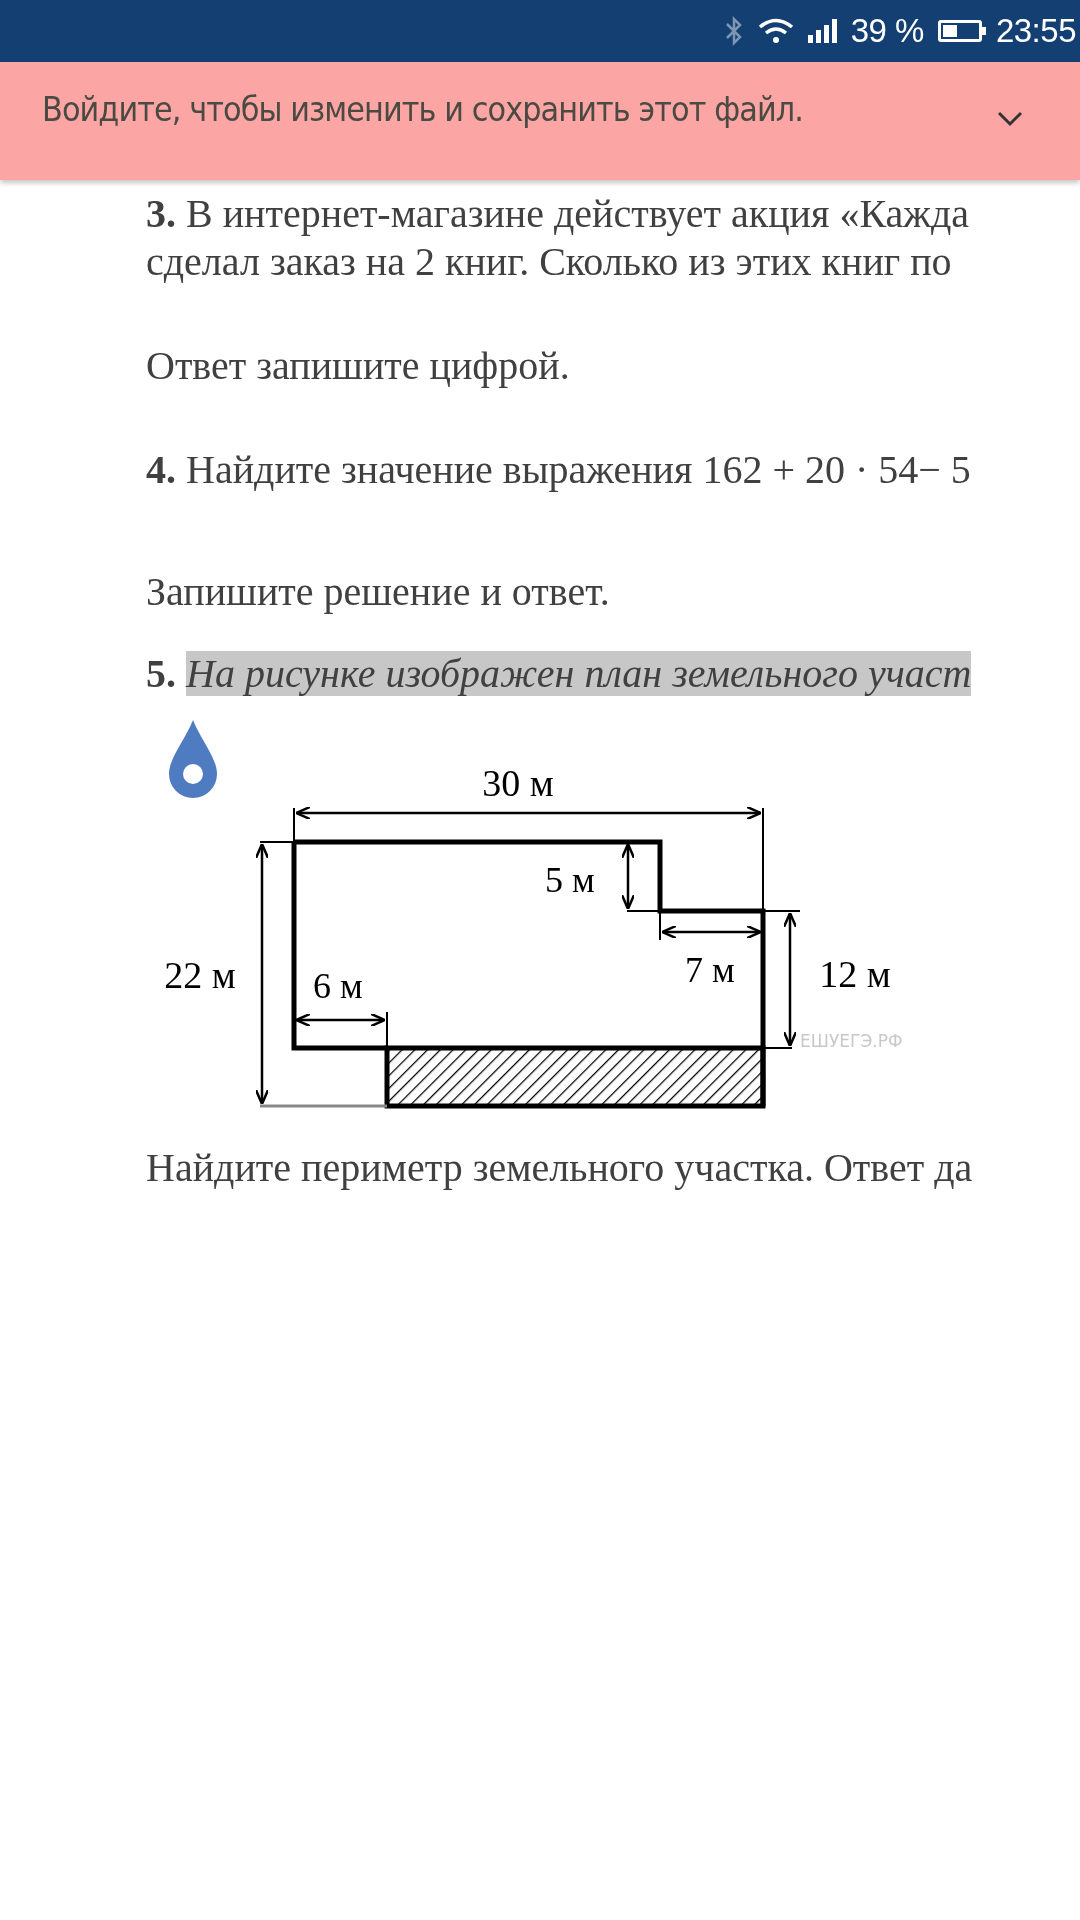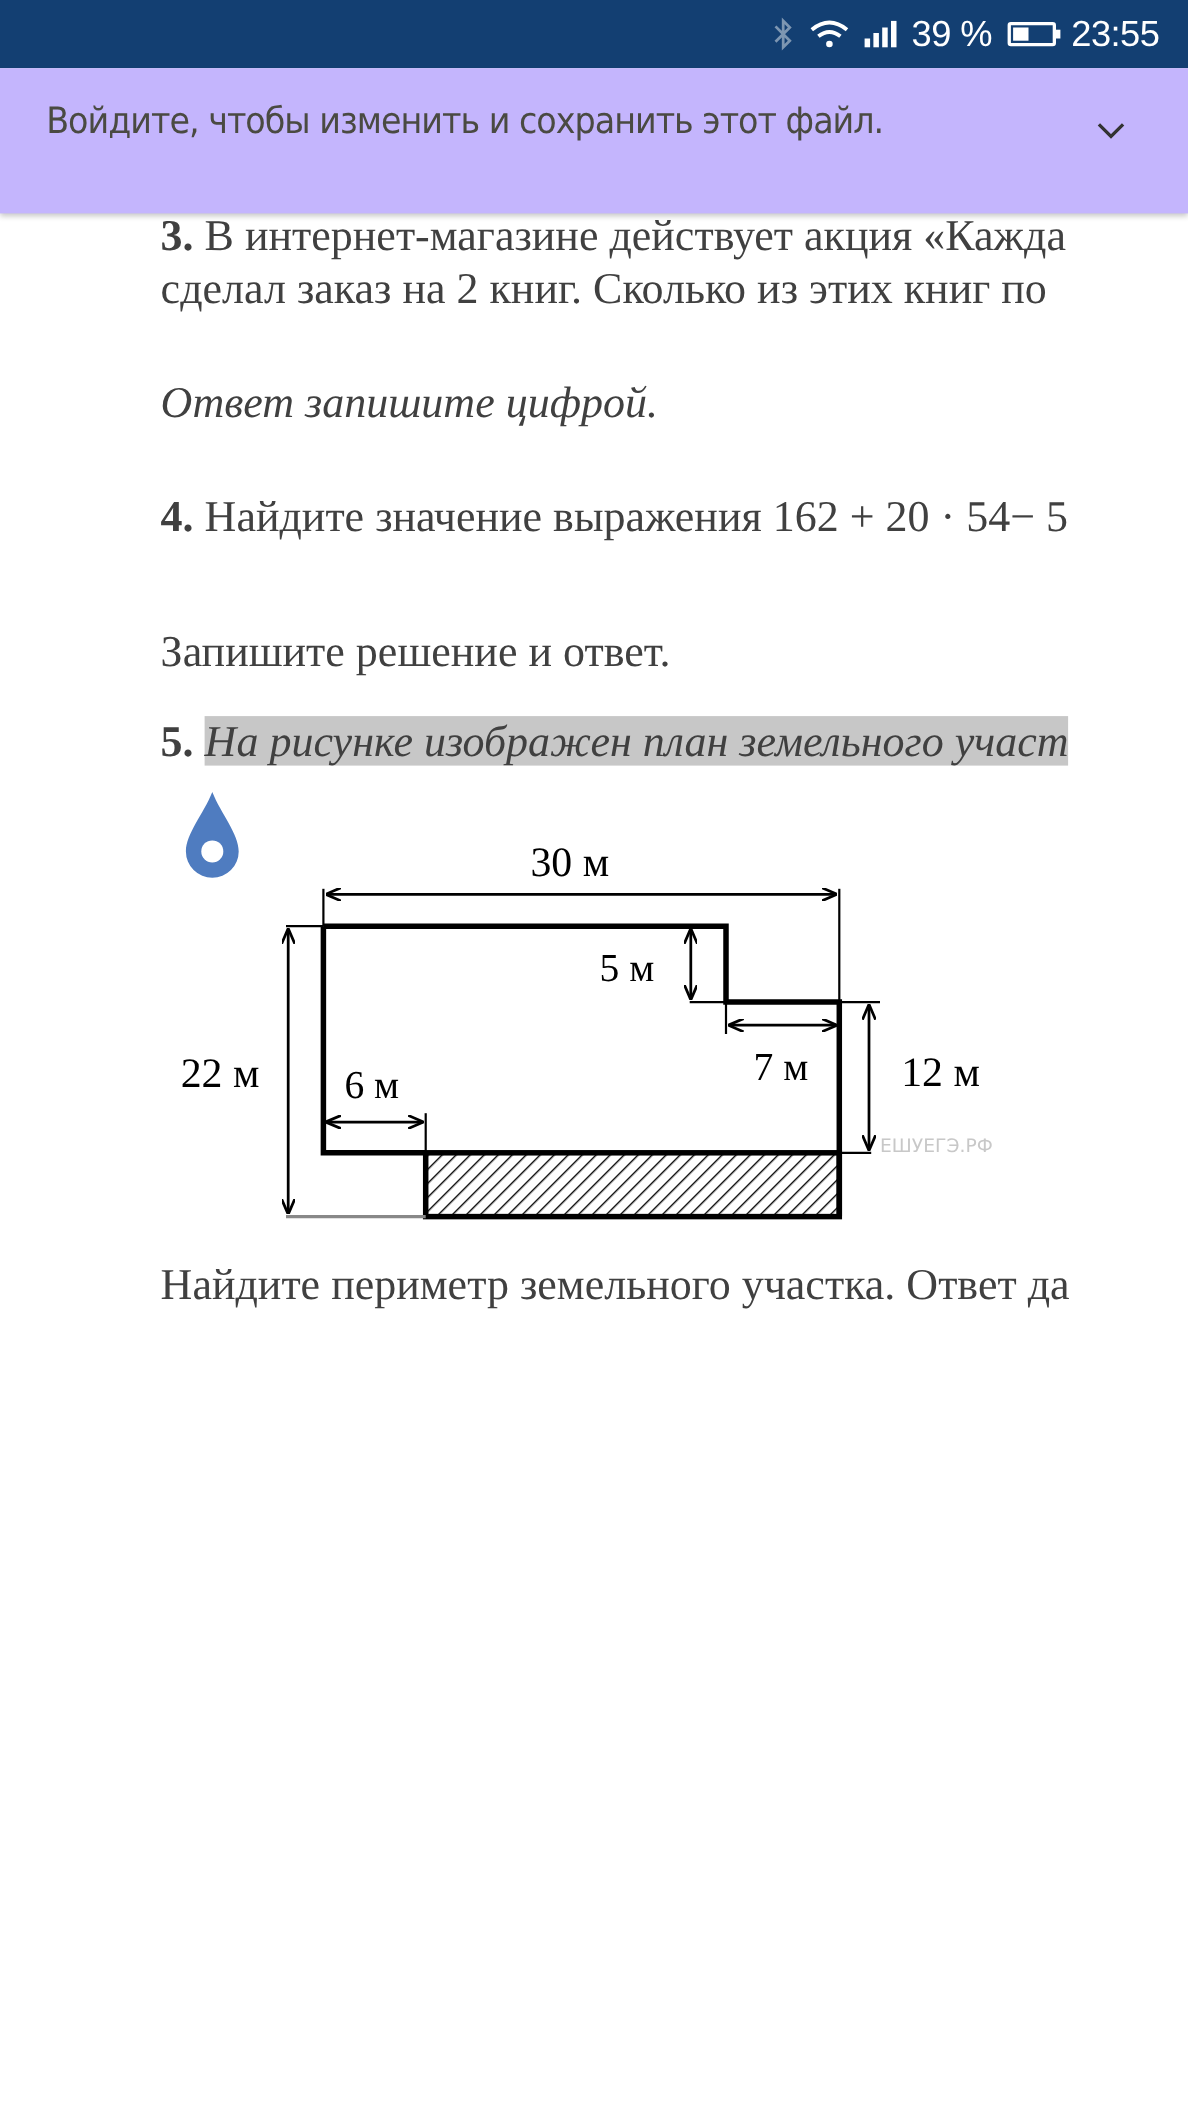--- a/index.html
+++ b/index.html
@@ -6,50 +6,50 @@
   body {
     width: 1080px; height: 1920px; overflow: hidden;
     background: #ffffff; position: relative;
     font-family: "Liberation Serif", serif;
   }
   .status-bar {
     position: absolute; left: 0; top: 0; width: 1080px; height: 62px;
     background: #133f72; color: #fff;
     font-family: "Liberation Sans", sans-serif;
     display: flex; align-items: center; justify-content: flex-end;
-    padding-right: 26px; box-sizing: border-box; gap: 14px;
+    padding-right: 4px; box-sizing: border-box; gap: 14px;
   }
   .status-bar .txt { font-size: 33px; letter-spacing: -0.5px; }
   .status-bar .bt { opacity: .45; }
   .battery {
     width: 44px; height: 22px; border: 3px solid #fff; border-radius: 3px;
     position: relative; box-sizing: border-box;
   }
   .battery::after { content:""; position:absolute; right:-7px; top:4px; width:4px; height:8px; background:#fff; }
   .battery .fill { position:absolute; left:2px; top:2px; bottom:2px; width:14px; background:#fff; }
   .bars { display:flex; align-items:flex-end; gap:3px; height: 24px; }
   .bars span { width: 5px; background:#fff; display:block; }
 
   .banner {
-    position: absolute; left: 0; top: 62px; width: 1080px; height: 132px;
-    background: #c4b5fd;
+    position: absolute; left: 0; top: 62px; width: 1080px; height: 118px;
+    background: #fca5a5;
     box-shadow: 0 3px 5px rgba(0,0,0,.22);
     z-index: 2;
   }
   .banner .msg {
     position: absolute; left: 42px; top: 28px;
     font-family: "DejaVu Sans", sans-serif; font-size: 33px;
     color: #4a4a42; letter-spacing: -1px; transform: scaleX(.92); transform-origin: left;
   }
   .banner .chev { position:absolute; left: 996px; top: 42px; width: 28px; height: 28px; }
 
   .content { position: absolute; left: 146px; top: 180px; width: 934px; }
   .line { position: absolute; left: 0; white-space: nowrap; font-size: 40px; color: #404040; }
   .num { font-weight: bold; }
-  .italic { font-style: italic; }
+  .italic { }
   .hl { background: #c7c7c7; font-style: italic; }
 
   .drop { position: absolute; left: 167px; top: 718px; }
   .figure { position: absolute; left: 150px; top: 760px; }
 </style>
 </head>
 <body>
 
 <div class="status-bar">
   <svg class="bt" width="20" height="32" viewBox="0 0 20 32">

